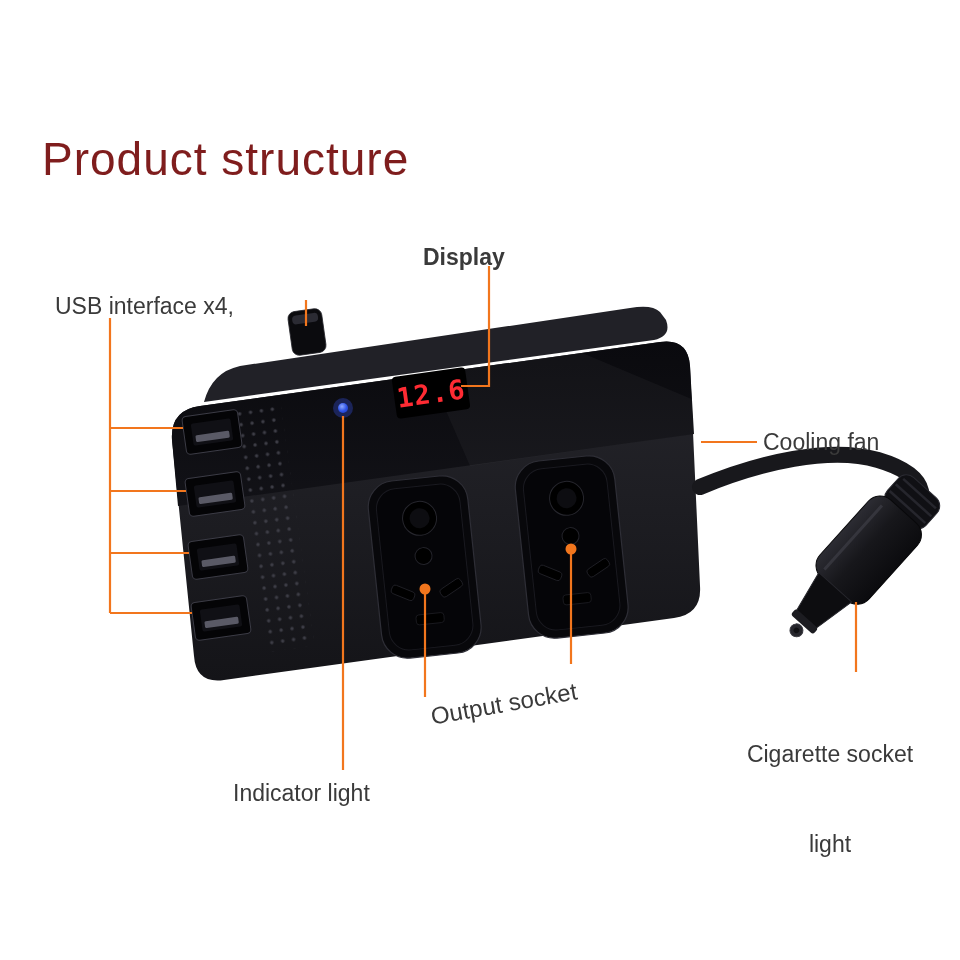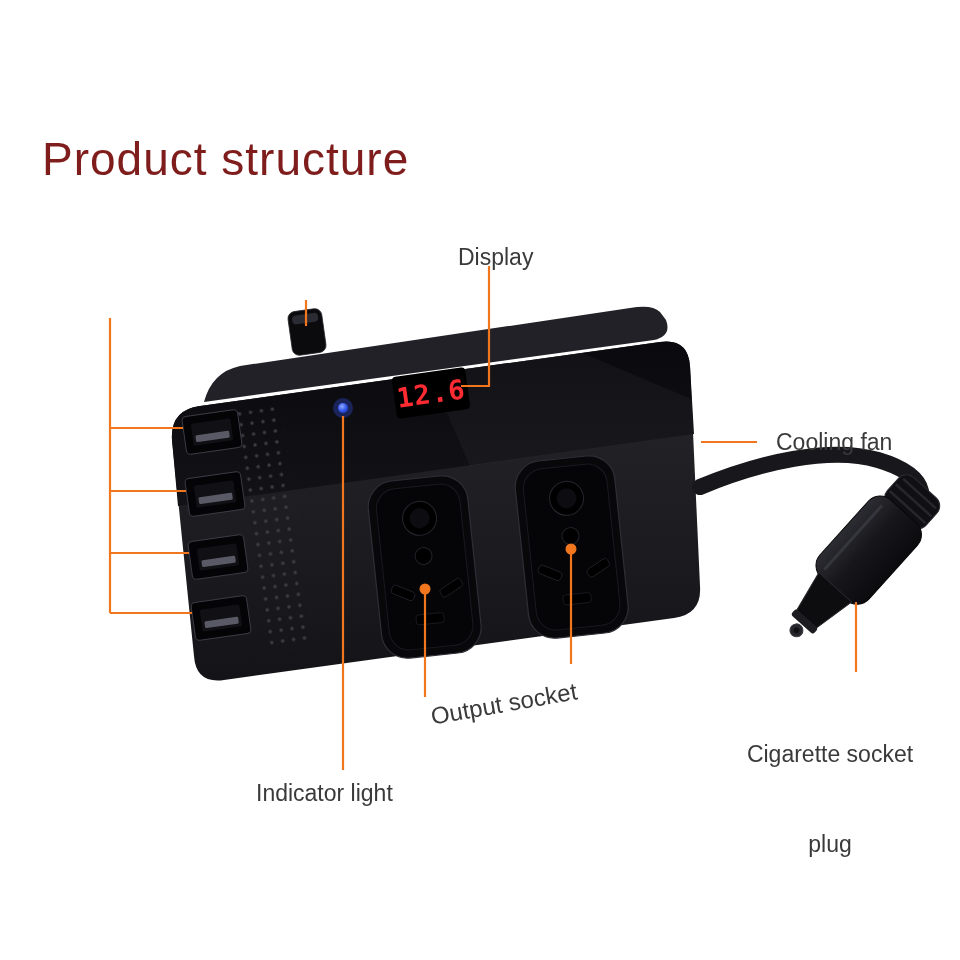--- a/index.html
+++ b/index.html
@@ -121,28 +121,29 @@
       <path d="M571 554 V664"></path>
       <path d="M856 602 V672"></path>
       <path d="M343 416 V770"></path>
     </g>
     <circle cx="425" cy="589" r="5.5" fill="#F2761D"></circle>
     <circle cx="571" cy="549" r="5.5" fill="#F2761D"></circle>
   </svg>
 
   <div class="title">Product structure</div>
 
+  <div class="label" style="left:55px;top:291px;">USB interface x4,</div>
 
 
-  <div class="label" style="left:458px;top:242px;">Display</div>
+  <div class="label" style="left:423px;top:242px;font-weight:bold;">Display</div>
 
-  <div class="label" style="left:763px;top:427px;margin-left:13px;">Cooling fan</div>
+  <div class="label" style="left:763px;top:427px;">Cooling fan</div>
 
   <div class="label center rot" style="left:414px;top:689px;width:180px;font-size:24px;">Output socket</div>
 
   <div class="label center" style="left:710px;top:679px;width:240px;">
     <div>Cigarette socket</div>
-    <div>plug</div>
+    <div>light</div>
   </div>
 
-  <div class="label" style="left:256px;top:778px;">Indicator light</div>
+  <div class="label" style="left:233px;top:778px;">Indicator light</div>
 
 </div>
 
 </body></html>

